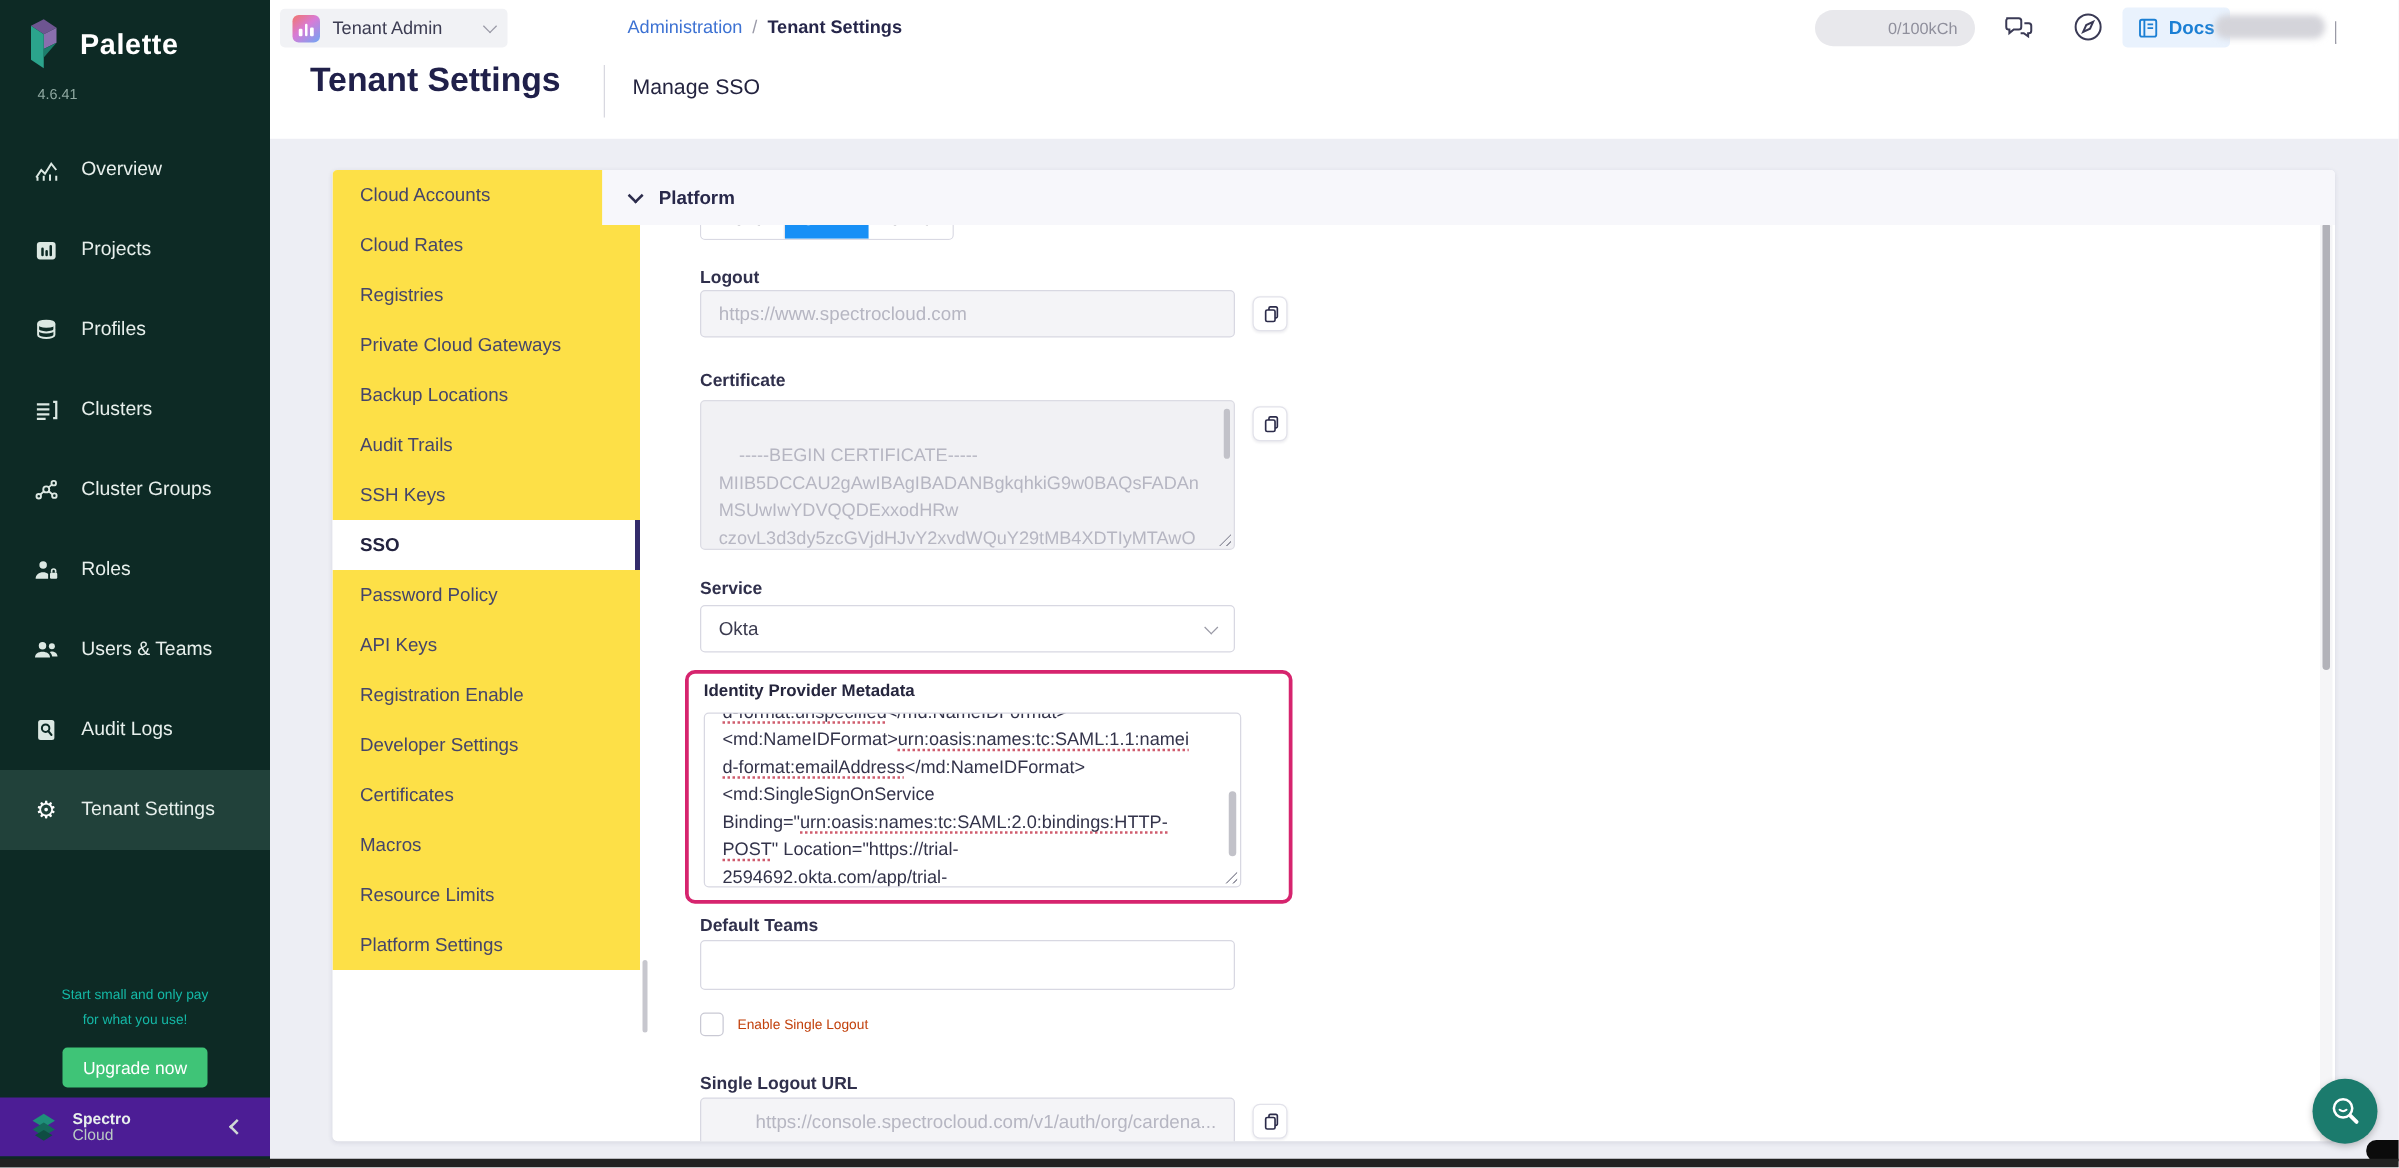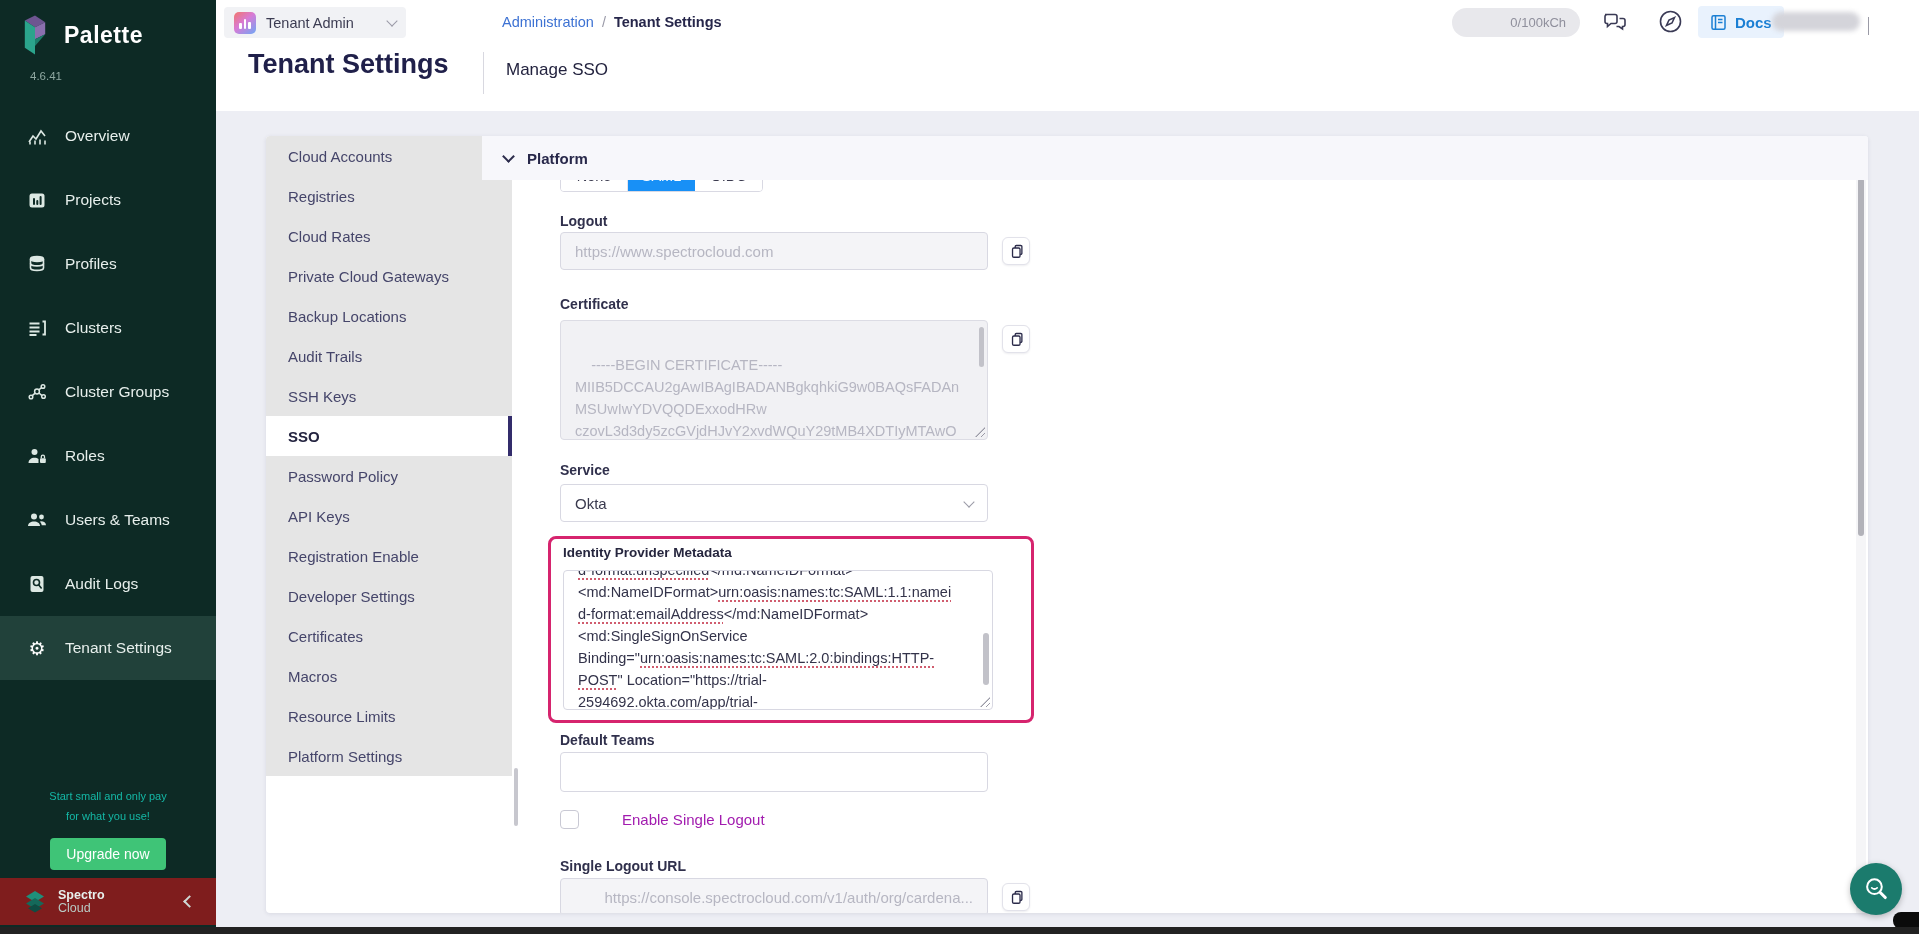--- a/index.html
+++ b/index.html
@@ -12,21 +12,21 @@
   .logo-word { font-size:23px; font-weight:700; letter-spacing:.5px; color:#ffffff; }
   .version { font-size:11.5px; color:#8fa8a1; padding:14px 0 0 30px; }
   .side-nav { margin-top:22px; }
   .side-item { height:64px; display:flex; align-items:center; gap:17px; padding-left:26px; font-size:15.5px; font-weight:500; color:#e7efec; cursor:pointer; }
   .side-item .ic { width:22px; display:flex; justify-content:center; align-items:center; }
   .side-item.active { background:#21413a; }
   .gear-glyph { font-size:19px; color:#ffffff; line-height:1; }
   .promo { position:absolute; left:0; right:0; bottom:64px; text-align:center; }
   .promo-text { font-size:11px; line-height:20px; color:#14b8a6; }
   .upgrade-btn { margin-top:12px; display:inline-block; background:#3fc477; color:#ffffff; font-size:14px; font-weight:500; padding:8px 16px; border-radius:4px; cursor:pointer; }
-  .side-footer { position:absolute; left:0; right:0; bottom:9px; height:47px; background:#7f1d1d; display:flex; align-items:center; padding:0 22px; gap:10px; }
+  .side-footer { position:absolute; left:0; right:0; bottom:9px; height:47px; background:#4c1d95; display:flex; align-items:center; padding:0 22px; gap:10px; }
   .brand-lines { flex:1; line-height:13px; }
   .brand-top { font-size:12.5px; font-weight:700; color:#e8f0ed; }
   .brand-bottom { font-size:12.5px; color:#b9cac4; }
   .collapse-ch { width:9px; height:9px; border-left:2px solid #cfd9d5; border-bottom:2px solid #cfd9d5; transform:rotate(45deg); cursor:pointer; }
 
   
   .header { position:absolute; left:216px; top:0; width:1703px; height:111px; background:#ffffff; z-index:4; }
   .tenant-select { position:absolute; left:8px; top:7px; width:182px; height:31px; background:#f1f2f5; border-radius:4px; display:flex; align-items:center; gap:10px; padding:0 10px; cursor:pointer; }
   .tenant-icon { width:22px; height:22px; border-radius:5px; background:linear-gradient(140deg,#f2766b 0%,#d87bd6 45%,#6fa7f5 100%); display:flex; align-items:flex-end; justify-content:center; gap:2px; padding-bottom:5px; }
   .tenant-icon i { display:block; width:2.5px; background:#fff; border-radius:1px; }
@@ -43,21 +43,21 @@
   .user-chev { position:absolute; left:1652px; top:17px; }
   .page-title { position:absolute; left:32px; top:49px; font-size:27px; font-weight:700; color:#20204a; }
   .title-div { position:absolute; left:267px; top:52px; width:1px; height:42px; background:#d8d8e0; }
   .page-tab { position:absolute; left:290px; top:60px; font-size:17px; color:#23233f; cursor:pointer; }
 
   
   .panel { position:absolute; left:266px; top:136px; width:1602px; height:777px; background:#ffffff; border-radius:4px; box-shadow:0 1px 4px rgba(40,40,80,.10); overflow:hidden; z-index:2; }
   .settings-nav { position:absolute; left:0; top:0; width:246px; height:777px; }
   .nav-row { display:flex; align-items:center; gap:14px; padding-left:22px; cursor:pointer; }
   .nav-row.header { height:44px; background:#f7f7fb; font-size:15px; font-weight:700; color:#28284a; }
-  .nav-row.item { height:40px; background:#e5e5e5; font-size:15px; color:#45456a; }
+  .nav-row.item { height:40px; background:#fde047; font-size:15px; color:#45456a; }
   .nav-row.active { background:#ffffff; border-right:4px solid #332c6b; color:#23233f; font-weight:600; }
   .nav-chevron { width:9px; height:9px; border-left:2px solid #2c2c4c; border-bottom:2px solid #2c2c4c; transform:rotate(-45deg); margin-top:-4px; flex-shrink:0; }
   .nav-thumb { position:absolute; left:248px; top:632px; width:4px; height:58px; border-radius:2px; background:#c7c7ce; }
 
   .f-label { position:absolute; left:294px; font-size:14px; font-weight:600; color:#30304c; }
   .seg { position:absolute; left:294px; top:24px; height:32px; display:flex; border:1px solid #d9d9e3; border-radius:4px; overflow:hidden; background:#fff; }
   .seg-btn { width:67px; display:flex; align-items:center; justify-content:center; font-size:14.5px; font-weight:500; color:#3a3a4e; cursor:pointer; background:#fff; border-right:1px solid #e4e4ec; }
   .seg-btn:last-child { border-right:none; }
   .seg-btn.selected { background:#1890f6; color:#ffffff; border-right:none; }
   .t-input { position:absolute; left:294px; width:428px; height:38px; border:1px solid #d8d8e2; border-radius:4px; font-family:"Liberation Sans",sans-serif; font-size:15px; color:#3a3a4e; padding:0 14px; outline:none; background:#fff; }
@@ -69,21 +69,21 @@
   .resize-grip { position:absolute; right:2px; bottom:2px; width:10px; height:10px; background:repeating-linear-gradient(135deg,transparent 0 3px,#9a9aa6 3px 4px); clip-path:polygon(100% 0,100% 100%,0 100%); cursor:nwse-resize; }
   .sel { position:absolute; left:294px; top:348px; width:428px; height:38px; border:1px solid #d8d8e2; border-radius:4px; background:#fff; display:flex; align-items:center; padding:0 14px; font-size:15px; color:#3a3a4e; cursor:pointer; }
   .sel .chev { margin-left:auto; }
   .hl-box { position:absolute; left:282px; top:400px; width:486px; height:187px; border:3px solid #d6246e; border-radius:8px; background:#fff; }
   .hl-label { position:absolute; left:12px; top:6px; font-size:13.5px; font-weight:600; color:#26263e; }
   .meta-box { position:absolute; left:12px; top:31px; width:430px; height:140px; border:1px solid #d8d8e2; border-radius:4px; background:#fff; overflow:hidden; padding:0 20px 0 14px; }
   .meta-text { margin-top:-12px; font-size:14.5px; line-height:22px; color:#33334a; }
   .sp-err { text-decoration:underline; text-decoration-style:dotted; text-decoration-color:#d05c6e; text-decoration-thickness:2px; text-underline-offset:3px; }
   .check-row { position:absolute; left:294px; top:674px; display:flex; align-items:center; gap:11px; }
   .checkbox { width:19px; height:19px; border:1.6px solid #c9c9d4; border-radius:4px; background:#fff; cursor:pointer; }
-  .check-label { font-size:15px; color:#a21caf;margin-left:32px; }
+  .check-label { font-size:11px; color:#c2410c; }
   .panel-track { position:absolute; left:1590px; top:0; width:10px; height:777px; background:#f5f5f7; }
   .panel-thumb { position:absolute; left:1592px; top:42px; width:6px; height:358px; border-radius:3px; background:#b2b2b9; cursor:grab; }
 
   
   .fab { position:absolute; left:1850px; top:863px; width:52px; height:52px; border-radius:50%; background:#1b7b6d; box-shadow:0 2px 6px rgba(0,0,0,.25); display:flex; align-items:center; justify-content:center; cursor:pointer; z-index:8; }
   .corner-widget { position:absolute; right:0; bottom:5px; width:26px; height:17px; background:#0b0b0b; border-radius:8px 0 0 8px; z-index:9; }
   .bottom-strip { position:absolute; left:0; bottom:0; width:1919px; height:7px; background:#222222; z-index:10; }
 </style>
 </head>
 <body>
@@ -267,25 +267,25 @@
   <div class="nav-row header">
         <span class="nav-chevron"></span>
         <span class="nav-label">Infrastructure</span>
       </div>
       <div class="nav-row item">
 
         <span class="nav-label">Cloud Accounts</span>
       </div>
       <div class="nav-row item">
 
+        <span class="nav-label">Cloud Rates</span>
+      </div>
+      <div class="nav-row item">
+
         <span class="nav-label">Registries</span>
-      </div>
-      <div class="nav-row item">
-
-        <span class="nav-label">Cloud Rates</span>
       </div>
       <div class="nav-row item">
 
         <span class="nav-label">Private Cloud Gateways</span>
       </div>
       <div class="nav-row item">
 
         <span class="nav-label">Backup Locations</span>
       </div>
       <div class="nav-row item">

